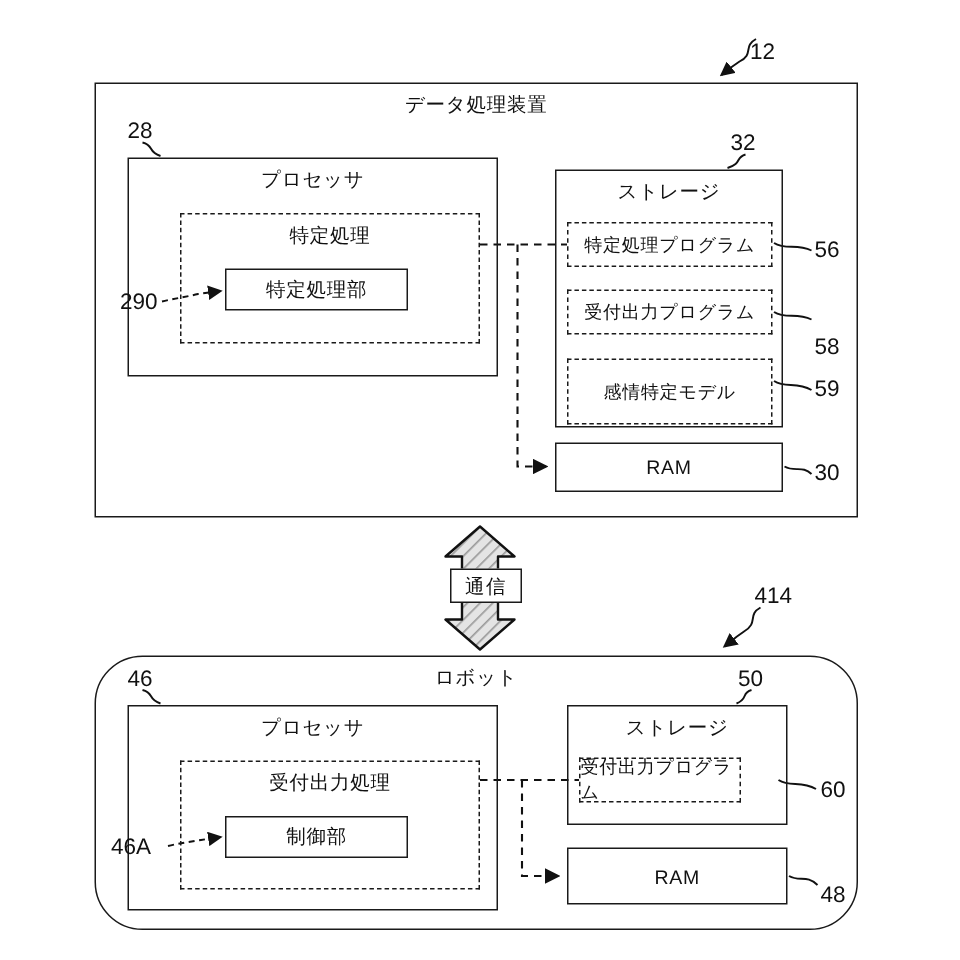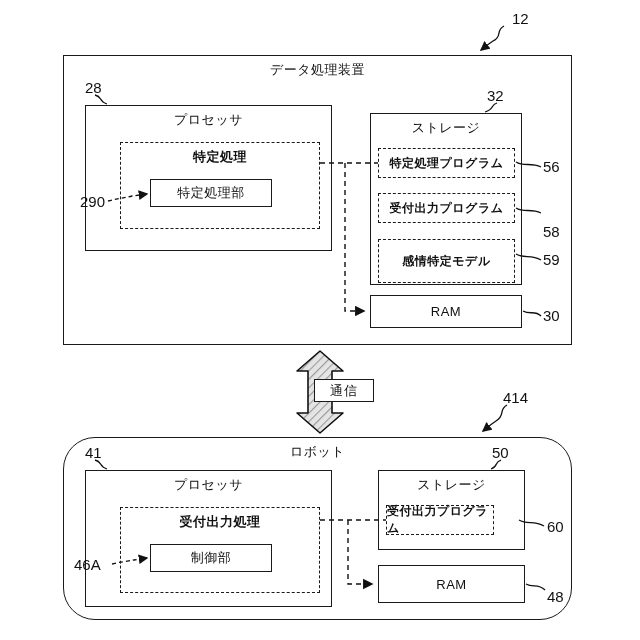--- a/index.html
+++ b/index.html
@@ -4,21 +4,21 @@
 <style>
   html,body { margin:0; padding:0; background:#fff; }
   .stage {
     position:relative; width:640px; height:640px; background:#ffffff;
     font-family:"Liberation Sans","DejaVu Sans",sans-serif; color:#111;
     overflow:hidden;
   }
   .lines { position:absolute; left:0; top:0; width:640px; height:640px; pointer-events:none; }
   .box { position:absolute; border:1.7px solid #1a1a1a; box-sizing:border-box; background:transparent; }
   .thin { border-width:1.4px; }
-  .dashed { border-style:dashed; border-width:1.5px;font-weight:bold; }
+  .dashed { border-style:dashed; border-width:1.5px; }
   .btitle { position:absolute; left:0; right:0; top:5px; text-align:center; font-size:13px; letter-spacing:0.5px; }
   .flexc { display:flex; align-items:center; justify-content:center; font-size:13px; letter-spacing:0.5px; }
   .ref { position:absolute; font-size:15px; font-weight:500; }
   .commbox {
     position:absolute; border:1.6px solid #1a1a1a; background:#fff; box-sizing:border-box;
     display:flex; align-items:center; justify-content:center; font-size:13px; letter-spacing:1px;
   }
 </style>
 </head>
 <body>
@@ -57,21 +57,21 @@
     <path d="M523 311 C530 315 535 310 541 316" fill="none" stroke="#111" stroke-width="1.3"></path>
     <path d="M95 460 C103 462 98 466 107 469" fill="none" stroke="#111" stroke-width="1.3"></path>
     <path d="M501 460 C494 462 499 466 491 469" fill="none" stroke="#111" stroke-width="1.3"></path>
     <path d="M519 520 C527 525 534 520 544 526" fill="none" stroke="#111" stroke-width="1.3"></path>
     <path d="M526 584 C533 588 538 583 545 590" fill="none" stroke="#111" stroke-width="1.3"></path>
   </svg>
 
   <div class="box" style="left:63px; top:55px; width:509px; height:290px;">
     <span class="btitle">データ処理装置</span>
   </div>
-  <div class="ref" style="left:500px; top:10px;margin-left:12px;">12</div>
+  <div class="ref" style="left:500px; top:26px;">12</div>
 
   <div class="box thin" style="left:85px; top:105px; width:247px; height:146px;">
     <span class="btitle">プロセッサ</span>
   </div>
   <div class="ref" style="left:85px; top:79px;">28</div>
 
   <div class="box dashed" style="left:120px; top:142px; width:200px; height:87px;">
     <span class="btitle">特定処理</span>
   </div>
 
@@ -88,31 +88,31 @@
 
   <div class="box dashed flexc" style="left:378px; top:193px; width:137px; height:30px; font-size:12px;">受付出力プログラム</div>
   <div class="ref" style="left:543px; top:204px;margin-top:19px;">58</div>
 
   <div class="box dashed flexc" style="left:378px; top:239px; width:137px; height:44px; font-size:12px;">感情特定モデル</div>
   <div class="ref" style="left:543px; top:251px;">59</div>
 
   <div class="box thin flexc" style="left:370px; top:295px; width:152px; height:33px;">RAM</div>
   <div class="ref" style="left:543px; top:307px;">30</div>
 
-  <div class="commbox" style="left:314px; top:379px; width:60px; height:23px;">通信</div>
+  <div class="commbox" style="left:300px; top:379px; width:48px; height:23px;">通信</div>
 
   <div class="box" style="left:63px; top:437px; width:509px; height:183px;border-radius:32px;">
     <span class="btitle">ロボット</span>
   </div>
   <div class="ref" style="left:503px; top:389px;">414</div>
 
   <div class="box thin" style="left:85px; top:470px; width:247px; height:137px;">
     <span class="btitle">プロセッサ</span>
   </div>
-  <div class="ref" style="left:85px; top:444px;">41</div>
+  <div class="ref" style="left:85px; top:444px;">46</div>
 
   <div class="box dashed" style="left:120px; top:507px; width:200px; height:86px;">
     <span class="btitle">受付出力処理</span>
   </div>
 
   <div class="box thin flexc" style="left:150px; top:544px; width:122px; height:28px;">制御部</div>
   <div class="ref" style="left:74px; top:556px;">46A</div>
 
   <div class="box thin" style="left:378px; top:470px; width:147px; height:80px;">
     <span class="btitle">ストレージ</span>

